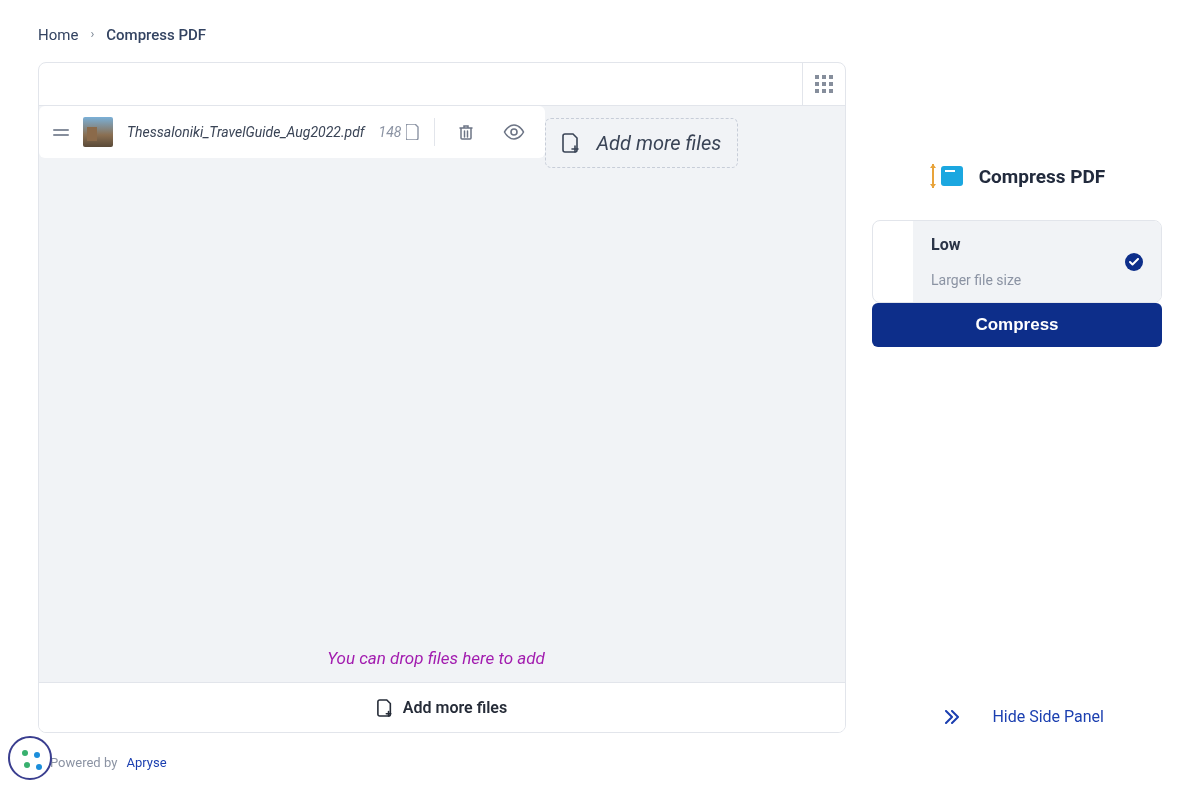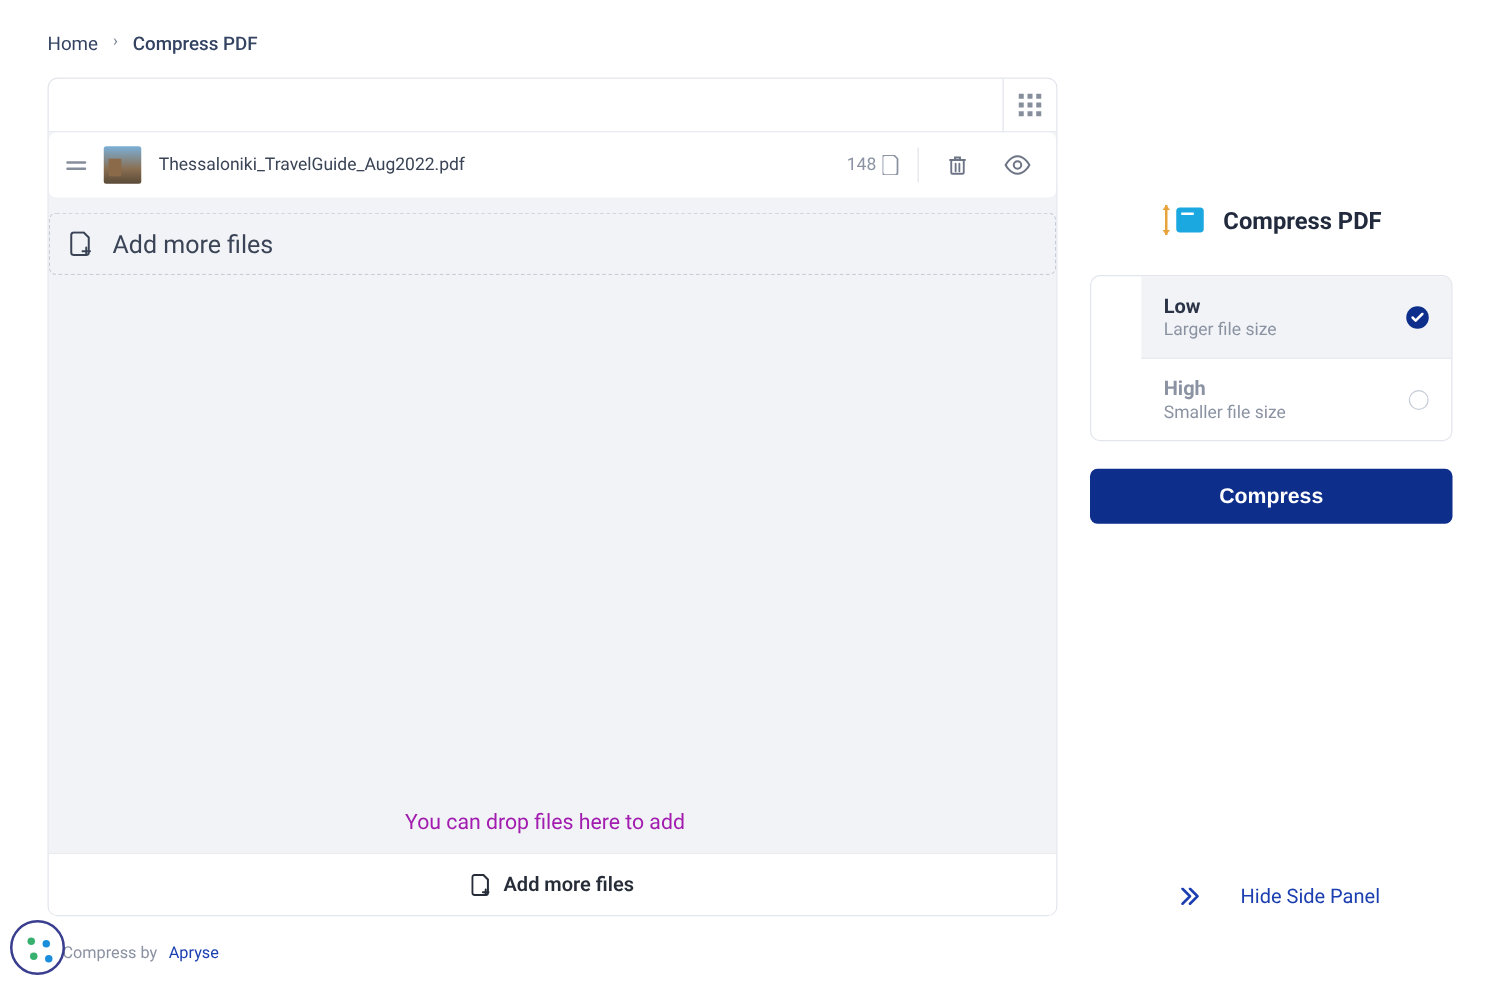--- a/index.html
+++ b/index.html
@@ -63,21 +63,22 @@
   gap: 3px;
 }
 .grid-dots span { background: #868e9c; width: 4px; height: 4px; }
 
 .file-area {
   background: #f1f3f6;
   flex: 1;
   position: relative;
   min-height: 576px;
   display: flex;
-  flex-direction: column;
+  flex-direction: row;
+  font-style: italic;
 }
 
 .file-row {
   background: #ffffff;
   border-radius: 6px;
   height: 52px;
   display: flex;
   align-items: center;
   padding: 0 14px;
   gap: 14px;
@@ -158,27 +159,26 @@
   padding: 14px 18px;
   display: flex;
   align-items: center;
   justify-content: space-between;
   cursor: pointer;
 }
 .option + .option { border-top: 1px solid #e2e5eb; }
 .option.selected { background: #f1f3f6; }
 .option .opt-title { font-weight: 700; font-size: 16px; color: #2b3447; }
 .option:not(.selected) .opt-title { color: #8b93a3; }
-.option .opt-sub { font-size: 14px; color: #8b93a3; margin-top: 2px; }
+.option .opt-sub { font-size: 14px; color: #8b93a3; margin-top: 18px; }
 .radio-empty { width:16px; height:16px; border:1.5px solid #c7cdd8; border-radius:50%; }
 .radio-check { width:18px; height:18px; background:#0d2e8a; border-radius:50%; display:flex; align-items:center; justify-content:center;}
 .radio-check svg { display:block; }
 
 .compress-btn {
-  margin-top: 22px;
   width: 100%;
   background: #0d2e8a;
   color: #fff;
   font-weight: 700;
   font-size: 17px;
   border: none;
   border-radius: 6px;
   height: 44px;
   cursor: pointer;
 }
@@ -311,42 +311,35 @@
         <div>
           <div class="opt-title">Low</div>
           <div class="opt-sub">Larger file size</div>
         </div>
         <div class="radio-check">
           <svg width="10" height="8" viewBox="0 0 10 8">
               <path d="M1 4l2.5 2.5L9 1" fill="none" stroke="#fff" stroke-width="2" stroke-linecap="round" stroke-linejoin="round"></path>
             </svg>
         </div>
       </div>
-      <div class="option">
-        <div>
-          <div class="opt-title">High</div>
-          <div class="opt-sub">Smaller file size</div>
-        </div>
-        <div class="radio-empty"></div>
-      </div>
     </div>
 
     <button class="compress-btn">Compress</button>
   </div>
 </div>
 
 <div class="hide-panel">
   <svg width="16" height="14" viewBox="0 0 16 14">
       <path d="M2 1l6 6-6 6M8 1l6 6-6 6" fill="none" stroke="#1b3fb0" stroke-width="2" stroke-linecap="round" stroke-linejoin="round"></path>
     </svg>
   <span>Hide Side Panel</span>
 </div>
 
 <div class="powered">
-  <span>Compress by</span>
+  <span>Powered by</span>
   <a href="#">Apryse</a>
 </div>
 
 <div class="cookie-dot">
   <span class="d" style="background:#38b06e;left:12px;top:12px"></span>
   <span class="d" style="background:#1b8edb;left:24px;top:14px"></span>
   <span class="d" style="background:#38b06e;left:14px;top:24px"></span>
   <span class="d" style="background:#1b8edb;left:26px;top:26px"></span>
 </div>
 

